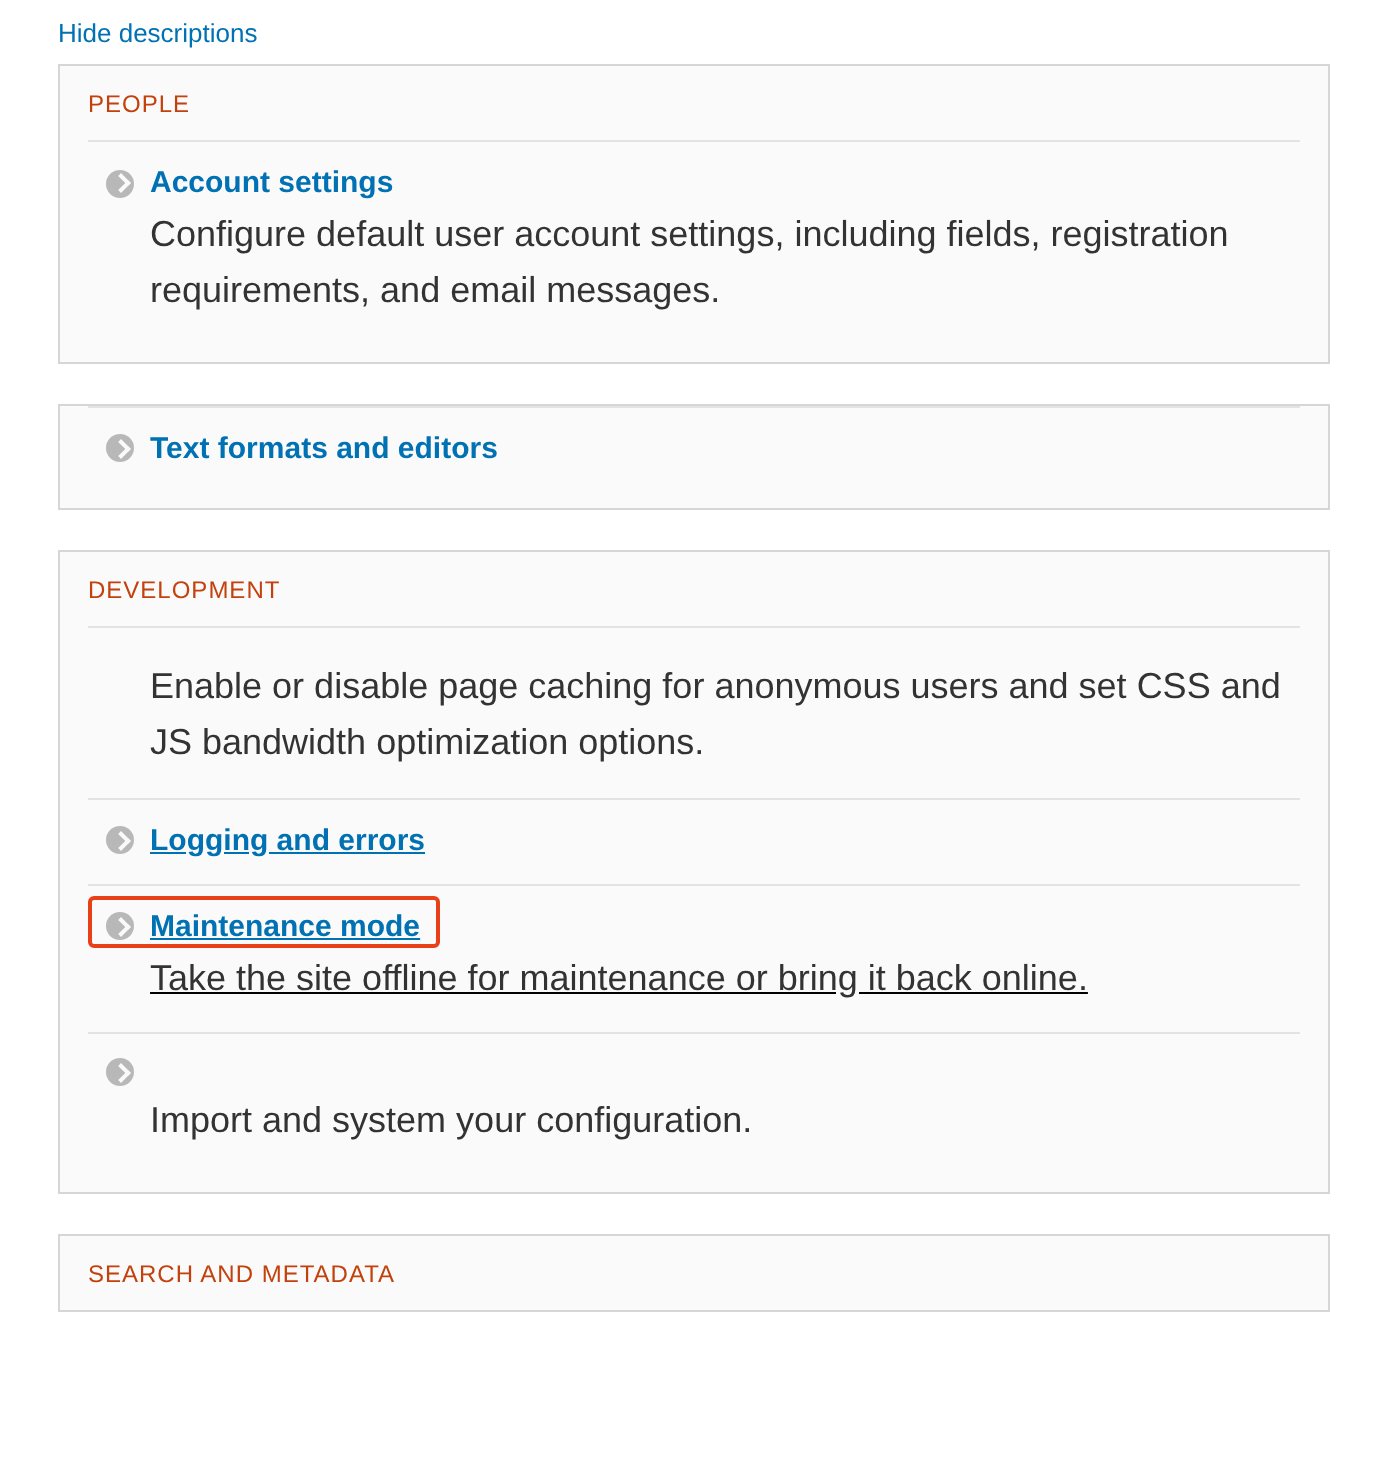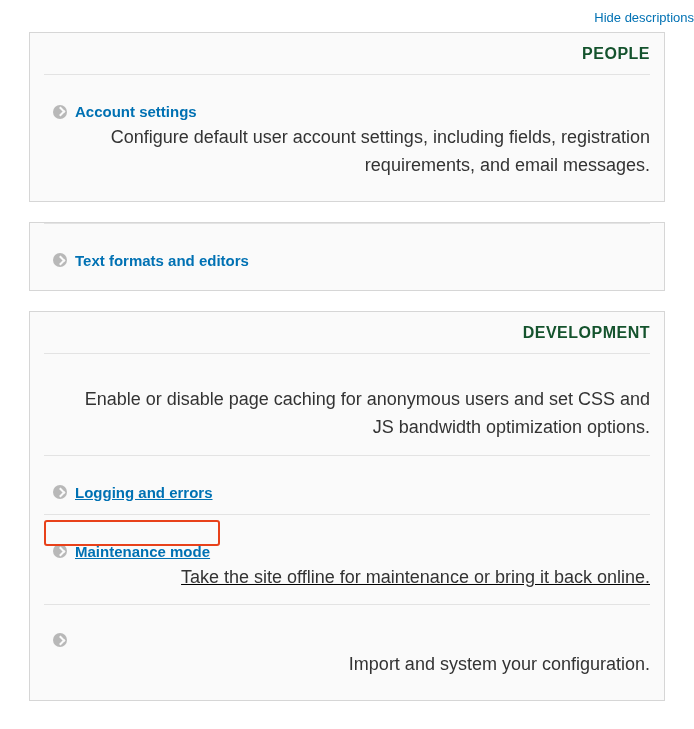--- a/index.html
+++ b/index.html
@@ -11,21 +11,20 @@
     background: #ffffff;
     font-family: "Liberation Sans", sans-serif;
     overflow: hidden;
   }
   #page {
     position: relative;
     width: 694px;
     height: 729px;
     background: #ffffff;
     overflow: hidden;
-    text-align: right;
   }
   .toggle-link-wrap {
     padding: 8px 0 6px 29px;
   }
   .toggle-link {
     color: #0071b3;
     font-size: 13px;
     text-decoration: none;
     cursor: pointer;
   }
@@ -33,33 +32,33 @@
   .content {
     padding: 0 29px 0 29px;
   }
 
   .panel {
     border: 1px solid #d6d6d6;
     background: #fafafa;
     margin-bottom: 20px;
   }
   .panel-title {
-    font-size: 16px;
-    font-weight: bold;
+    font-size: 12px;
+    font-weight: normal;
     letter-spacing: 0.5px;
-    color: #14532d;
+    color: #c2410c;
     text-transform: uppercase;
     padding: 12px 14px 11px 14px;
   }
   .panel-body {
     padding: 0 14px 8px 14px;
   }
   .item {
     border-top: 1px solid #e3e3e3;
-    padding: 28px 0 13px 0;
+    padding: 12px 0 13px 0;
   }
   .item:first-child { border-top: 1px solid #e3e3e3; }
 
   .item-head {
     display: flex;
     align-items: center;
     gap: 8px;
     margin-left: 9px;
   }
   .bullet-icon {

